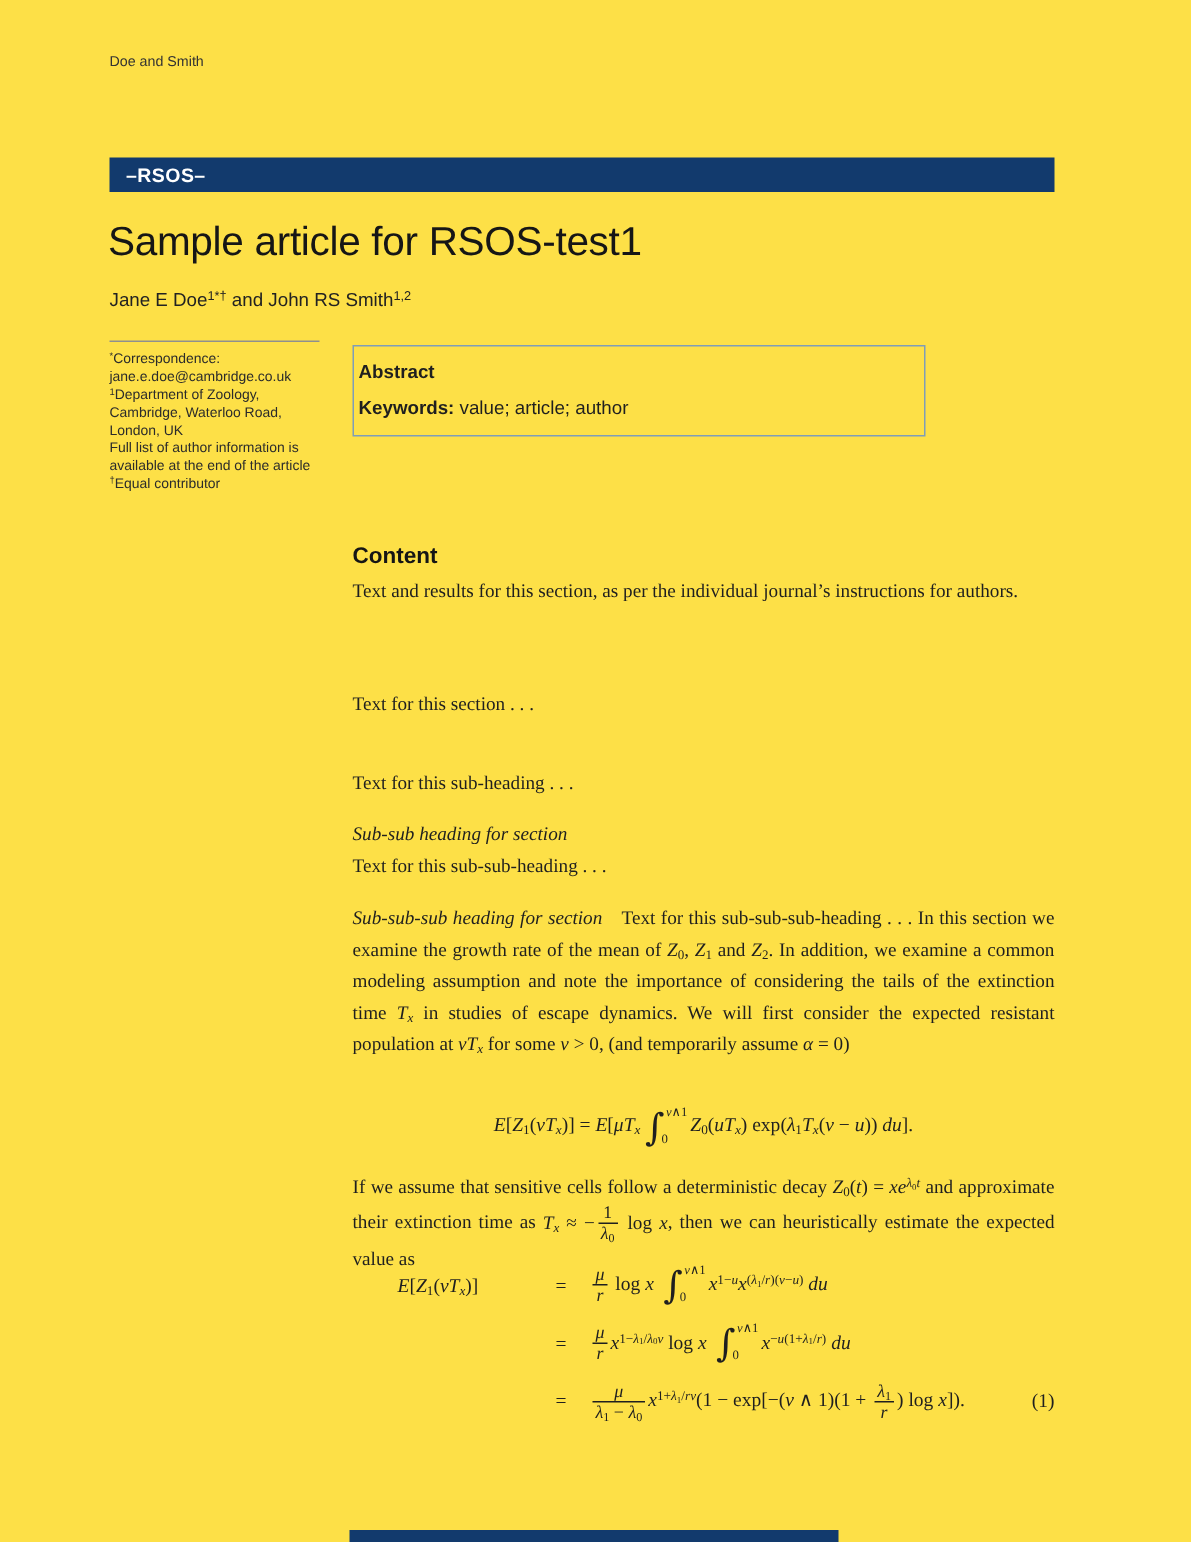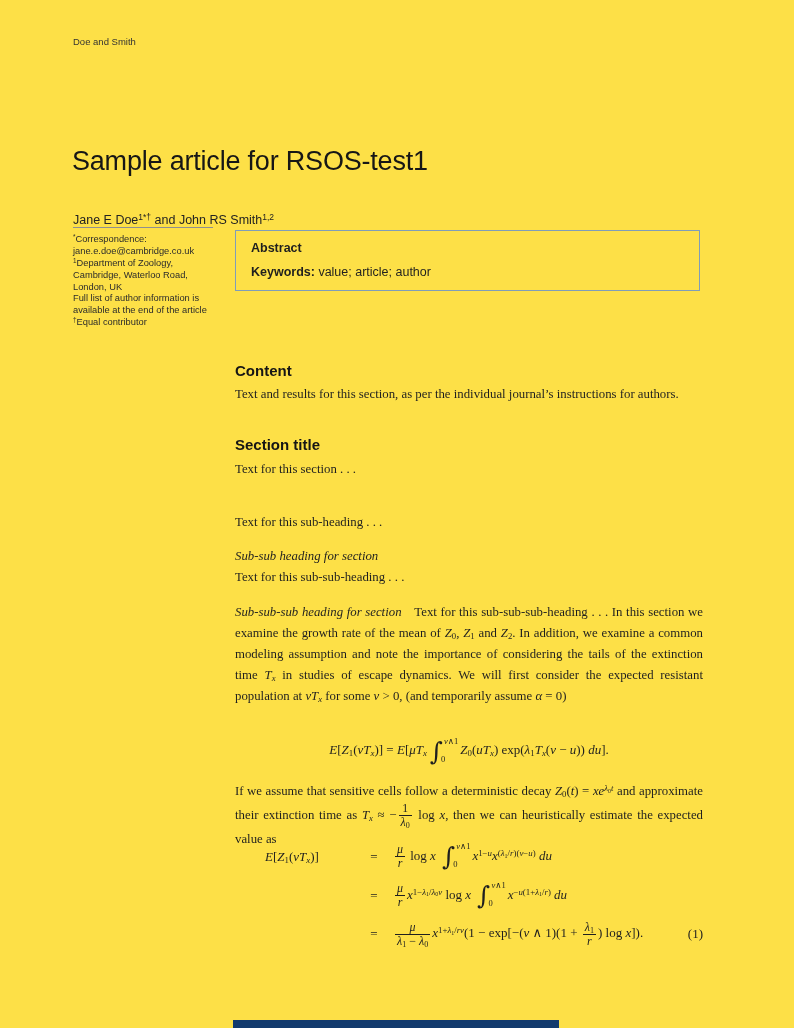--- a/index.html
+++ b/index.html
@@ -7,30 +7,30 @@
         font-family:"Liberation Serif",serif;color:#1f1f1f;}
   .sans{font-family:"Liberation Sans",sans-serif;}
   .abs{position:absolute;}
 
   
   .running-head{left:73px;top:36px;font-size:9.5px;color:#333;}
   .banner{left:73px;top:105px;width:630px;height:23px;background:#123a6d;color:#ffffff;
           font-weight:bold;font-size:13px;line-height:23px;padding-left:11px;
           box-sizing:border-box;letter-spacing:.3px;}
   .article-title{left:72px;top:146px;font-size:27px;color:#161616;letter-spacing:-.2px;}
-  .authors{left:73px;top:193px;font-size:12.5px;color:#222;margin-top:20px;}
+  .authors{left:73px;top:193px;font-size:12.5px;color:#222;}
 
   
   .sidebar{left:73px;top:227px;width:140px;border-top:1px solid #8f8f8f;padding-top:6px;
            font-size:9.3px;line-height:1.28;color:#2b2b2b;}
   .sidebar div{margin:0;}
 
   
-  .abstract-box{left:235px;top:230px;width:465px;box-sizing:border-box;
-                border:1.5px solid #7f9db8;padding:10px 14px 11px 15px;font-size:12.5px;}
+  .abstract-box{left:235px;top:230px;width:382px;box-sizing:border-box;
+                border:1.5px solid #7f9db8;padding:10px 14px 11px 3px;font-size:12.5px;}
   .abstract-title{font-weight:bold;margin-bottom:10px;}
   .abstract-row{margin-bottom:8px;}
   .abstract-row:last-child{margin-bottom:0;}
   .abstract-row b{font-weight:bold;}
 
   
   .main-col{left:235px;width:468px;}
   .h1{font-family:"Liberation Sans",sans-serif;font-weight:bold;font-size:15px;color:#151515;}
   .h2{font-family:"Liberation Sans",sans-serif;font-weight:normal;font-size:12.5px;color:#151515;}
   .h3{font-style:italic;font-size:12.8px;}
@@ -70,20 +70,23 @@
 
   .footer-bar{left:233px;top:1020px;width:326px;height:8px;background:#123a6d;}
 </style>
 </head>
 <body>
 
 <div class="page">
 
   <div class="abs sans running-head">Doe and Smith</div>
 
+  <div class="abs sans banner">
+    <span>–RSOS–</span>
+  </div>
 
   <div class="abs sans article-title">Sample article for RSOS-test1</div>
 
   <div class="abs sans authors">Jane E Doe<sup>1*†</sup> and John RS Smith<sup>1,2</sup></div>
 
   <div class="abs sans sidebar">
     <div><sup>*</sup>Correspondence:</div>
     <div>jane.e.doe@cambridge.co.uk</div>
     <div><sup>1</sup>Department of Zoology,</div>
     <div>Cambridge, Waterloo Road,</div>
@@ -96,21 +99,20 @@
   <div class="abs sans abstract-box">
     <div class="abstract-title">Abstract</div>
     <div class="abstract-row">
       <b>Keywords:</b><span> value; article; author</span>
     </div>
   </div>
 
   <div class="abs main-col h1" style="top:362px">Content</div>
   <div class="abs main-col body-text" style="top:384px">Text and results for this section, as per the individual journal’s instructions for authors.</div>
 
-  <div class="abs main-col h1" style="top:436px">Section title</div>
   <div class="abs main-col body-text" style="top:459px">Text for this section . . .</div>
 
   <div class="abs main-col h3" style="top:549px">Sub-sub heading for section</div>
 
   <div class="abs main-col body-text" style="top:512px">Text for this sub-heading . . .</div>
   <div class="abs main-col body-text" style="top:567px">Text for this sub-sub-heading . . .</div>
 
   <div class="abs main-col body-text" style="top:602px"><span class="it">Sub-sub-sub heading for section</span>  Text for this sub-sub-sub-heading . . . In this section we examine the growth rate of the mean of <span class="m"><i>Z</i><sub>0</sub></span>, <span class="m"><i>Z</i><sub>1</sub></span> and <span class="m"><i>Z</i><sub>2</sub></span>. In addition, we examine a common modeling assumption and note the importance of considering the tails of the extinction time <span class="m"><i>T</i><sub><i>x</i></sub></span> in studies of escape dynamics. We will first consider the expected resistant population at <span class="m"><i>v</i><i>T</i><sub><i>x</i></sub></span> for some <span class="m"><i>v</i> &gt; 0</span>, (and temporarily assume <span class="m"><i>α</i> = 0</span>)</div>
 
   <div class="abs main-col eq-display">

